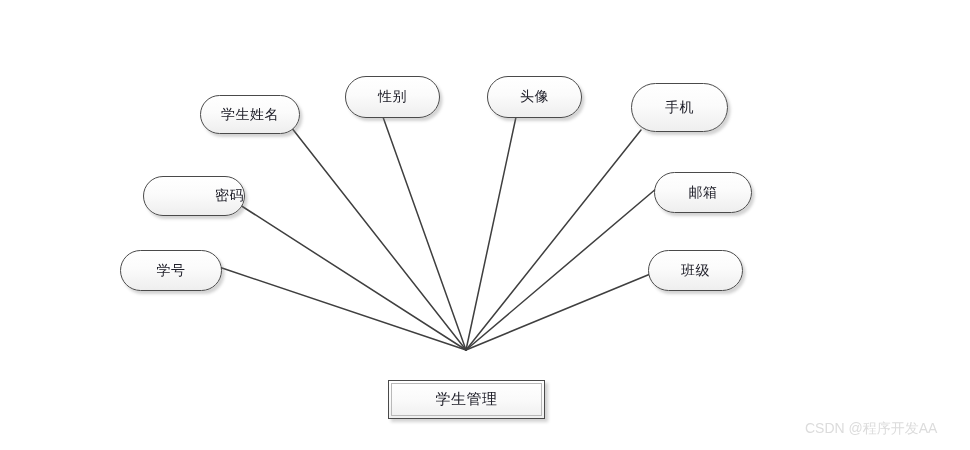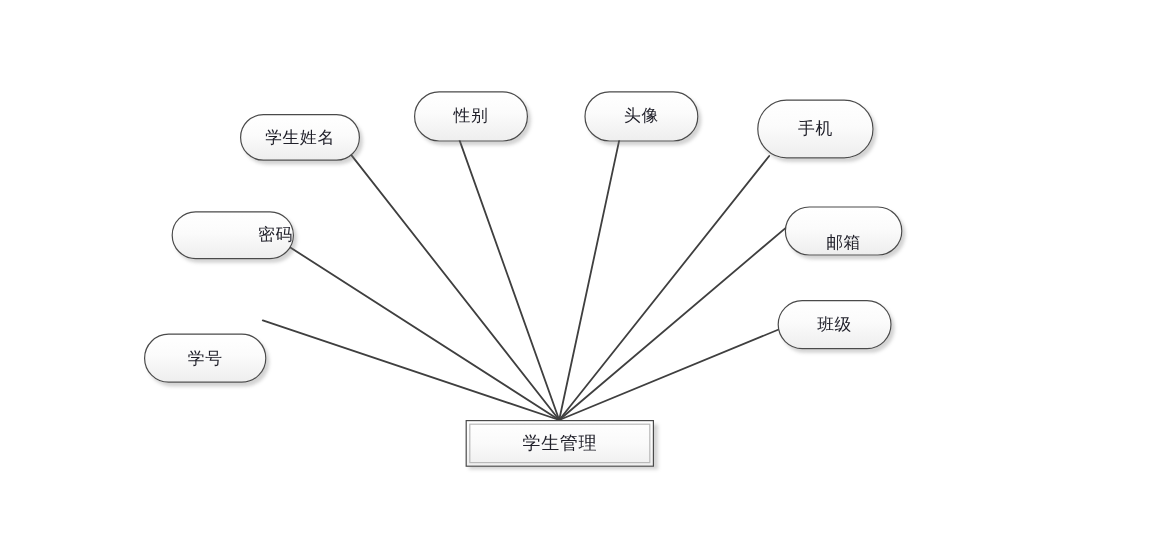--- a/index.html
+++ b/index.html
@@ -45,20 +45,21 @@
     display: flex;
     align-items: center;
     justify-content: center;
     border: 1.5px solid #4a4a4a;
     background: linear-gradient(to bottom, #ffffff 0%, #fafafa 50%, #efefef 100%);
     box-shadow: 3px 3px 3px rgba(120,120,120,0.33);
     color: #20202a;
     font-size: 15px;
     letter-spacing: 0.5px;
     white-space: nowrap;
+    margin-top: 30px;
   }
   .entity-inner {
     position: absolute;
     left: 2px;
     top: 2px;
     right: 2px;
     bottom: 2px;
     border: 1px solid #b9b9b9;
     pointer-events: none;
   }
@@ -100,32 +101,33 @@
       </div>
       <div class="attr-node" style="left: 487px; top: 76px; width: 95px; height: 42px; border-color: rgb(74, 74, 74); color: rgb(32, 32, 42); background: linear-gradient(rgb(255, 255, 255) 0%, rgb(251, 251, 251) 45%, rgb(238, 238, 238) 100%); align-items: center;">
         <span>头像</span>
       </div>
       <div class="attr-node" style="left: 631px; top: 83px; width: 97px; height: 49px; border-color: rgb(74, 74, 74); color: rgb(32, 32, 42); background: linear-gradient(rgb(255, 255, 255) 0%, rgb(251, 251, 251) 45%, rgb(238, 238, 238) 100%);">
         <span>手机</span>
       </div>
       <div class="attr-node" style="left: 143px; top: 176px; width: 102px; height: 40px; border-color: rgb(74, 74, 74); color: rgb(32, 32, 42); background: linear-gradient(rgb(255, 255, 255) 0%, rgb(251, 251, 251) 45%, rgb(238, 238, 238) 100%); justify-content: flex-end;">
         <span>密码</span>
       </div>
-      <div class="attr-node" style="left: 654px; top: 172px; width: 98px; height: 41px; border-color: rgb(74, 74, 74); color: rgb(32, 32, 42); background: linear-gradient(rgb(255, 255, 255) 0%, rgb(251, 251, 251) 45%, rgb(238, 238, 238) 100%); align-items: flex-end;">
+      <div class="attr-node" style="left: 654px; top: 172px; width: 98px; height: 41px; border-color: rgb(74, 74, 74); color: rgb(32, 32, 42); background: linear-gradient(rgb(255, 255, 255) 0%, rgb(251, 251, 251) 45%, rgb(238, 238, 238) 100%);">
         <span>邮箱</span>
       </div>
-      <div class="attr-node" style="left: 120px; top: 250px; width: 102px; height: 41px; border-color: rgb(74, 74, 74); color: rgb(32, 32, 42); background: linear-gradient(rgb(255, 255, 255) 0%, rgb(251, 251, 251) 45%, rgb(238, 238, 238) 100%); margin-top: 28px;">
+      <div class="attr-node" style="left: 120px; top: 250px; width: 102px; height: 41px; border-color: rgb(74, 74, 74); color: rgb(32, 32, 42); background: linear-gradient(rgb(255, 255, 255) 0%, rgb(251, 251, 251) 45%, rgb(238, 238, 238) 100%);">
         <span>学号</span>
       </div>
       <div class="attr-node" style="left: 648px; top: 250px; width: 95px; height: 41px; border-color: rgb(74, 74, 74); color: rgb(32, 32, 42); background: linear-gradient(rgb(255, 255, 255) 0%, rgb(251, 251, 251) 45%, rgb(238, 238, 238) 100%);">
         <span>班级</span>
       </div>
     </div>
 
   <div id="entity-host">
       <div class="entity-node" style="left: 388px; top: 350px; width: 157px; height: 39px; border-color: rgb(74, 74, 74); color: rgb(32, 32, 42);">
         <div class="entity-inner"></div>
         <span class="entity-label">学生管理</span>
       </div>
     </div>
 
+  <div id="watermark" style="left: 805px; top: 420px; color: rgb(220, 220, 220);">CSDN @程序开发AA</div>
 
 </div>
 
 </body></html>

